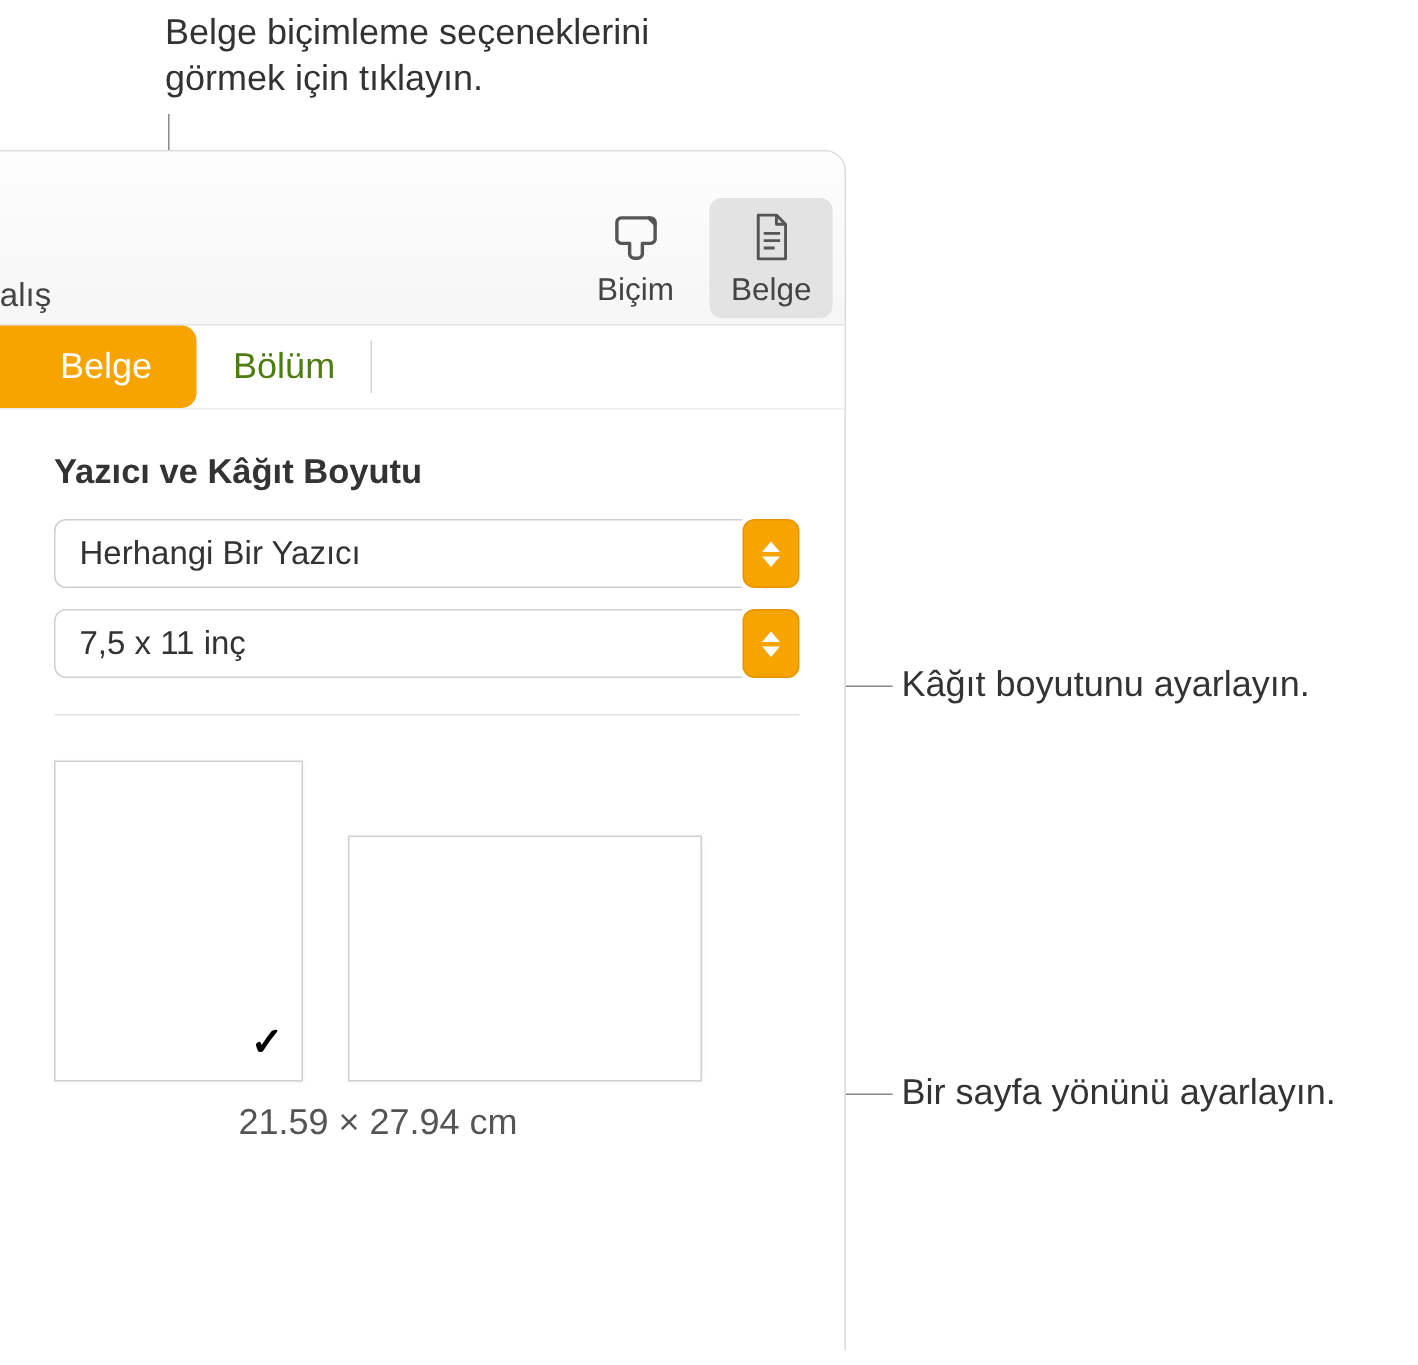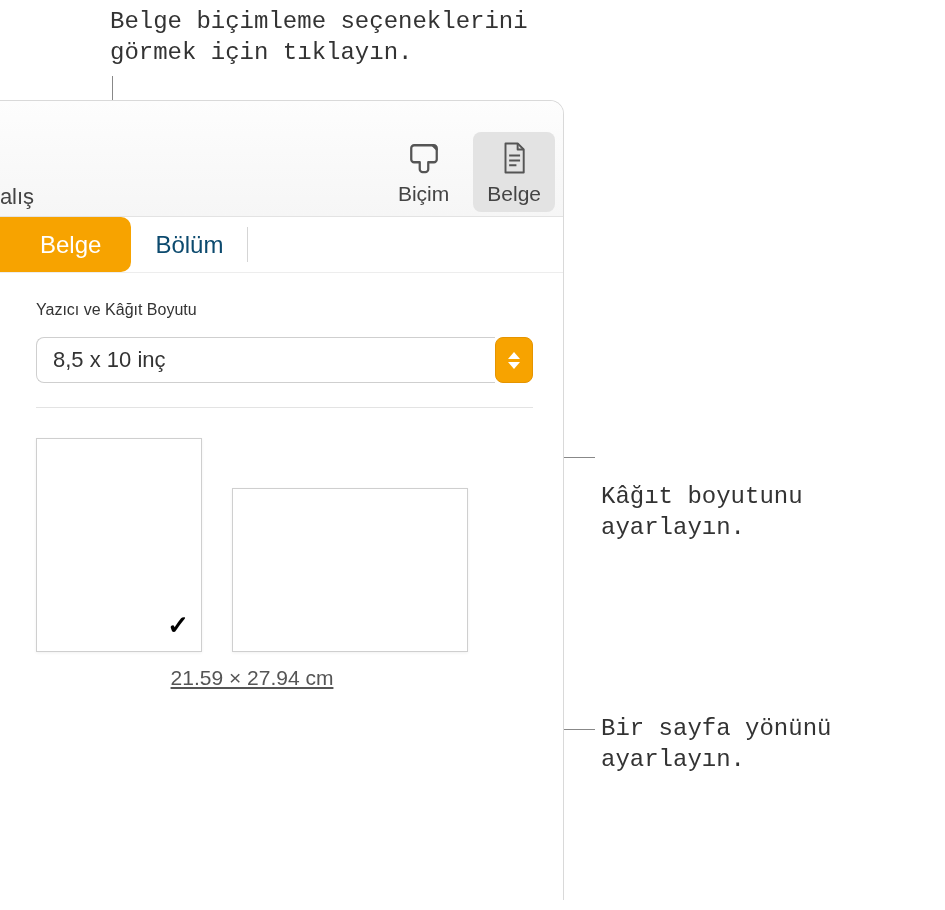--- a/index.html
+++ b/index.html
@@ -12,21 +12,20 @@
       color: #333;
     }
 
     
     .callout {
       position: absolute;
       font-size: 24px;
       color: #333;
       line-height: 1.3;
       white-space: pre-line;
-      font-family: Liberation Mono, monospace;
     }
     .callout-line {
       position: absolute;
       background: #888;
     }
 
     
     .panel {
       position: absolute;
       top: 100px;
@@ -91,21 +90,21 @@
       align-items: stretch;
       height: 56px;
       background: #fff;
       border-bottom: 1px solid #ededed;
     }
     .tab {
       display: flex;
       align-items: center;
       justify-content: center;
       font-size: 24px;
-      color: #0c4a6e;
+      color: #4d7c0f;
       cursor: pointer;
       padding: 0 24px;
       position: relative;
       user-select: none;
     }
     .tab.active {
       background: #f7a300;
       color: #fff;
       border-radius: 0 10px 10px 0;
       font-weight: 500;
@@ -115,22 +114,22 @@
       width: 1px;
       background: #d5d5d5;
       margin: 10px 0;
     }
 
     
     .content {
       padding: 28px 30px 0 36px;
     }
     .section-title {
-      font-size: 16px;
-      font-weight: 400;
+      font-size: 23px;
+      font-weight: 700;
       color: #333;
       margin-bottom: 18px;
     }
 
     
     .dropdown-row {
       display: flex;
       align-items: center;
       gap: 0;
       margin-bottom: 14px;
@@ -197,38 +196,37 @@
     .orient-check {
       position: absolute;
       right: 12px;
       bottom: 10px;
       font-size: 26px;
       color: #000;
       font-weight: 900;
     }
     .dims {
       text-align: center;
-      font-size: 21px;
+      font-size: 24px;
       color: #555;
       margin-top: 14px;
       width: 432px;
-      text-decoration: underline;
     }
 
     
     svg { display:block; }
   </style>
 </head>
 <body>
 
 <div class="callout" style="left:110px; top:6px;">Belge biçimleme seçeneklerini
 görmek için tıklayın.</div>
 <div class="callout-line" style="left:112px; top:76px; width:1px; height:176px;"></div>
 
-<div class="callout" style="left:601px; top:441px;margin-top:40px;">Kâğıt boyutunu ayarlayın.</div>
+<div class="callout" style="left:601px; top:441px;">Kâğıt boyutunu ayarlayın.</div>
 <div class="callout-line" style="left:545px; top:457px; width:50px; height:1px;"></div>
 
 <div class="callout" style="left:601px; top:713px;">Bir sayfa yönünü ayarlayın.</div>
 <div class="callout-line" style="left:504px; top:729px; width:91px; height:1px;"></div>
 
 <div class="panel">
 
   <div class="toolbar">
     <span class="truncated-left">Çalış</span>
     <div class="toolbar-spacer"></div>
@@ -260,23 +258,30 @@
   <div class="tabs">
     <div class="tab active">Belge</div>
     <div class="tab">Bölüm</div>
     <div class="tab-sep"></div>
   </div>
 
   <div class="content">
 
     <div class="section-title">Yazıcı ve Kâğıt Boyutu</div>
 
-
     <div class="dropdown-row">
-      <div class="dropdown">8,5 x 10 inç</div>
+      <div class="dropdown">Herhangi Bir Yazıcı</div>
+      <div class="dropdown-knob">
+        <div class="up"></div>
+        <div class="down"></div>
+      </div>
+    </div>
+
+    <div class="dropdown-row">
+      <div class="dropdown">7,5 x 11 inç</div>
       <div class="dropdown-knob">
         <div class="up"></div>
         <div class="down"></div>
       </div>
     </div>
 
     <div class="divider"></div>
 
 
     <div class="orient-row">

